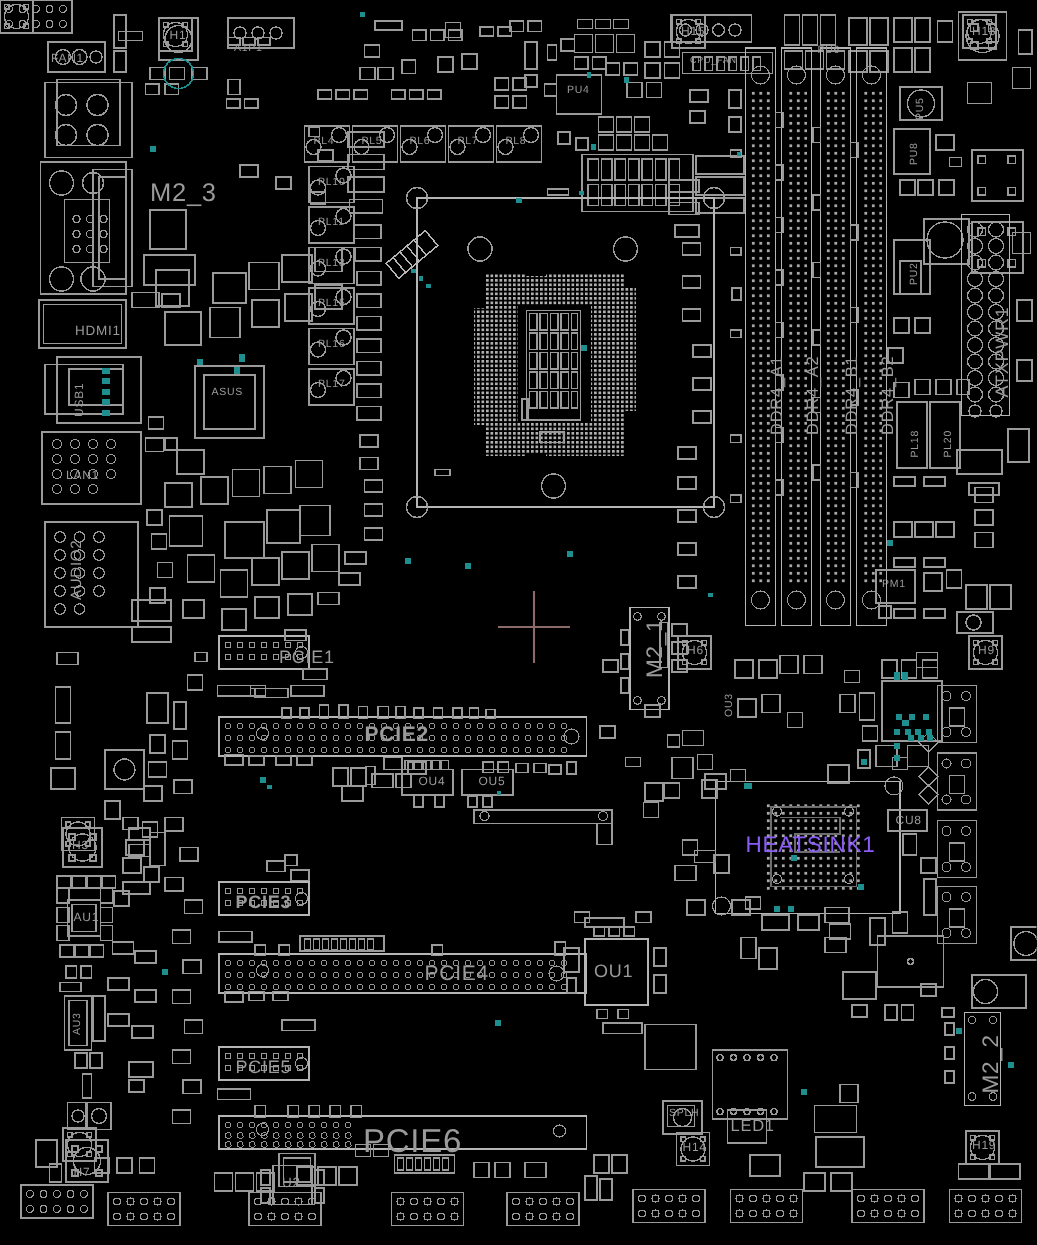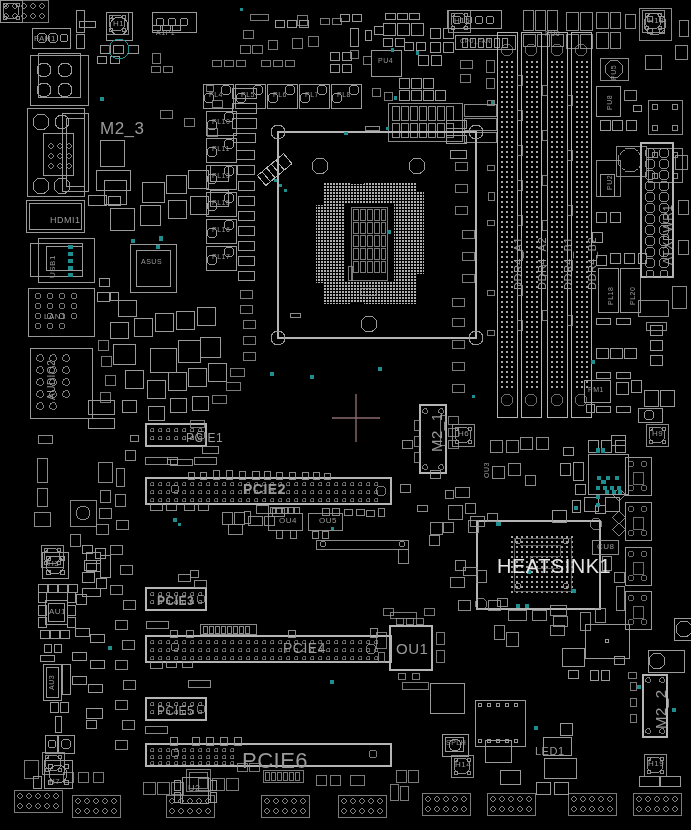--- a/index.html
+++ b/index.html
@@ -1320,23 +1320,23 @@
 <span class="lbl vlbl" style="left:428px;top:452px;font-size:15px;transform:rotate(-90deg);">M2_1</span>
 <span class="lbl vlbl" style="left:652px;top:729px;font-size:15px;transform:rotate(-90deg);">M2_2</span>
 
 <span class="lbl" style="left:158px;top:431px;font-size:12px;margin-left:28px;">PCIE1</span>
 <span class="lbl" style="left:243px;top:481px;font-size:14px;font-weight:bold;">PCIE2</span>
 <span class="lbl" style="left:157px;top:594px;font-size:12px;font-weight:bold;">PCIE3</span>
 <span class="lbl" style="left:243px;top:640px;font-size:14px;margin-left:40px;">PCIE4</span>
 <span class="lbl" style="left:157px;top:704px;font-size:12px;">PCIE5</span>
 <span class="lbl" style="left:242px;top:748px;font-size:22px;">PCIE6</span>
 
-<span class="lbl" style="left:497px;top:555px;font-size:20px;color:#e5e5e5;">HEATSINK1</span>
-<span class="lbl" style="left:396px;top:640px;font-size:15px;">OU1</span>
-<span class="lbl" style="left:487px;top:745px;font-size:11px;padding-left:48px;">LED1</span>
+<span class="lbl" style="left:497px;top:555px;font-size:15px;color:#8b5cf6;">HEATSINK1</span>
+<span class="lbl" style="left:396px;top:640px;font-size:12px;">OU1</span>
+<span class="lbl" style="left:487px;top:745px;font-size:11px;">LED1</span>
 <span class="lbl" style="left:446px;top:739px;font-size:7px;">SPLH</span>
 <span class="lbl" style="left:188px;top:783px;font-size:9px;">U2</span>
 
 <span class="lbl" style="left:50px;top:215px;font-size:9px;">HDMI1</span>
 <span class="lbl" style="left:44px;top:312px;font-size:8px;">LAN1</span>
 <span class="lbl vlbl" style="left:46px;top:400px;font-size:10px;transform:rotate(-90deg);">AUDIO2</span>
 <span class="lbl vlbl" style="left:48px;top:278px;font-size:8px;transform:rotate(-90deg);">USB1</span>
 <span class="lbl" style="left:34px;top:34px;font-size:8px;">FAN1</span>
 <span class="lbl" style="left:141px;top:258px;font-size:7px;">ASUS</span>
 

